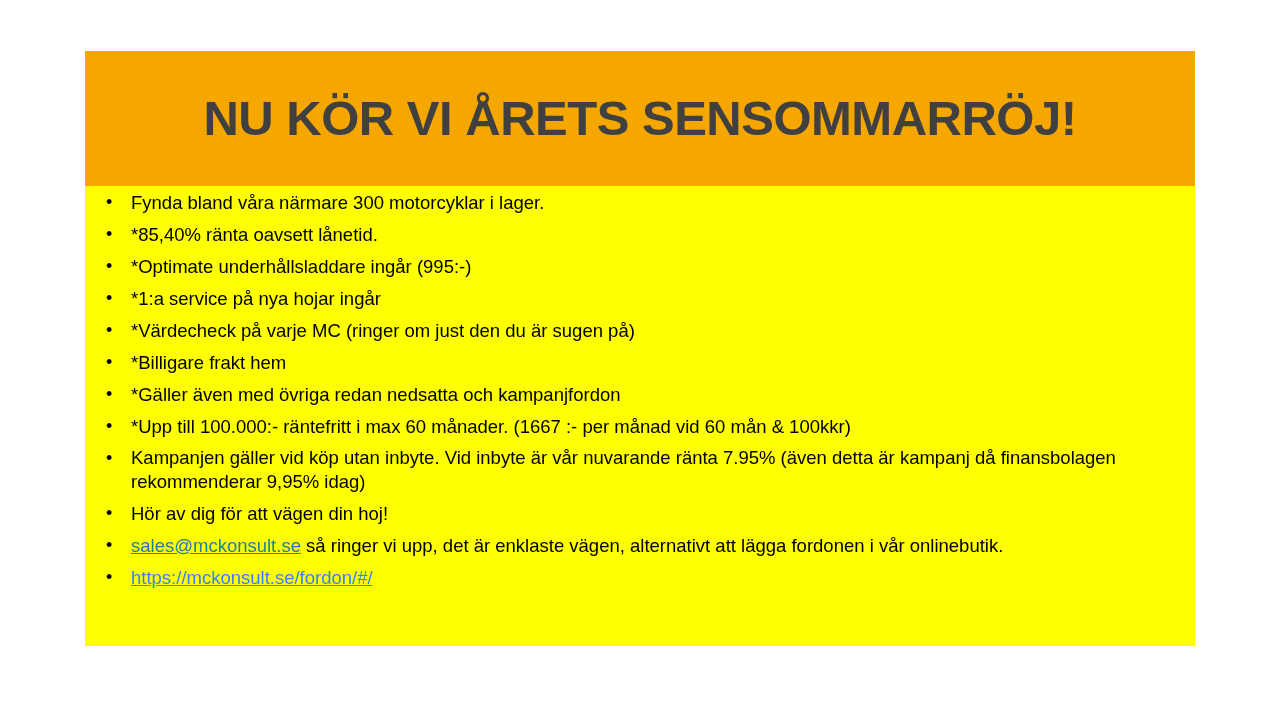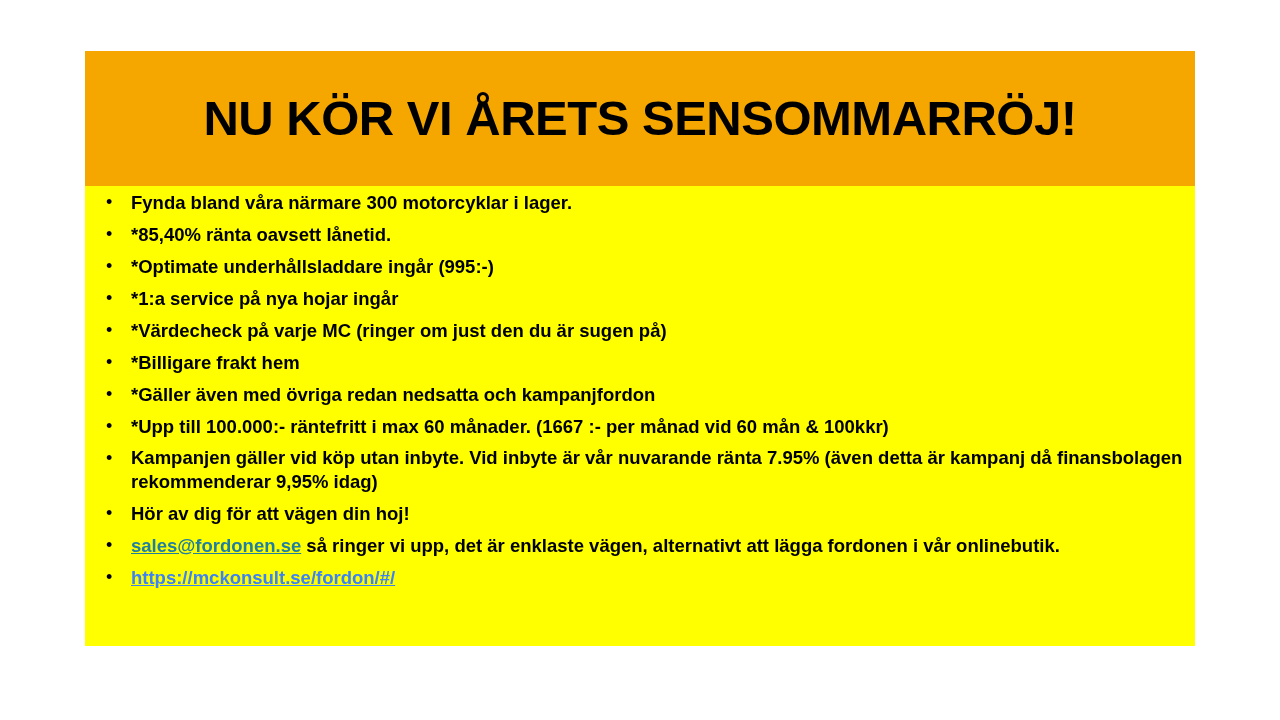--- a/index.html
+++ b/index.html
@@ -40,21 +40,21 @@
     display: flex;
     align-items: center;
     justify-content: center;
   }
 
   .header-title {
     font-family: "Liberation Sans", sans-serif;
     font-weight: bold;
     font-size: 49px;
     line-height: 1.05;
-    color: #000000;
+    color: #404040;
     letter-spacing: -0.5px;
     text-align: center;
     white-space: nowrap;
   }
 
   .bullet-list {
     position: absolute;
     left: 92px;
     top: 190px;
     width: 1100px;
@@ -77,21 +77,21 @@
     color: #000000;
     font-size: 18px;
     line-height: 25px;
     text-align: left;
     padding-left: 6px;
   }
 
   .bullet-text {
     flex: 1 1 auto;
     font-family: "Liberation Sans", sans-serif;
-    font-weight: bold;
+    font-weight: normal;
     font-size: 18.5px;
     line-height: 25px;
     color: #000000;
   }
 
   .bullet-text.two-line {
     line-height: 24px;
   }
 
   .link {
@@ -162,21 +162,21 @@
       <span class="bullet-text two-line">Kampanjen gäller vid köp utan inbyte. Vid inbyte är vår nuvarande ränta 7.95% (även detta är kampanj då finansbolagen rekommenderar 9,95% idag)</span>
     </li>
 
     <li class="bullet-item">
       <span class="bullet-marker">•</span>
       <span class="bullet-text">Hör av dig för att vägen din hoj!</span>
     </li>
 
     <li class="bullet-item">
       <span class="bullet-marker">•</span>
-      <span class="bullet-text"><a class="link" href="#">sales@fordonen.se</a><span> så ringer vi upp, det är enklaste vägen, alternativt att lägga fordonen i vår onlinebutik.</span></span>
+      <span class="bullet-text"><a class="link" href="#">sales@mckonsult.se</a><span> så ringer vi upp, det är enklaste vägen, alternativt att lägga fordonen i vår onlinebutik.</span></span>
     </li>
 
     <li class="bullet-item">
       <span class="bullet-marker">•</span>
       <span class="bullet-text"><a class="link-green" href="#">https://mckonsult.se/fordon/#/</a></span>
     </li>
 
   </ul>
 
 </div>

